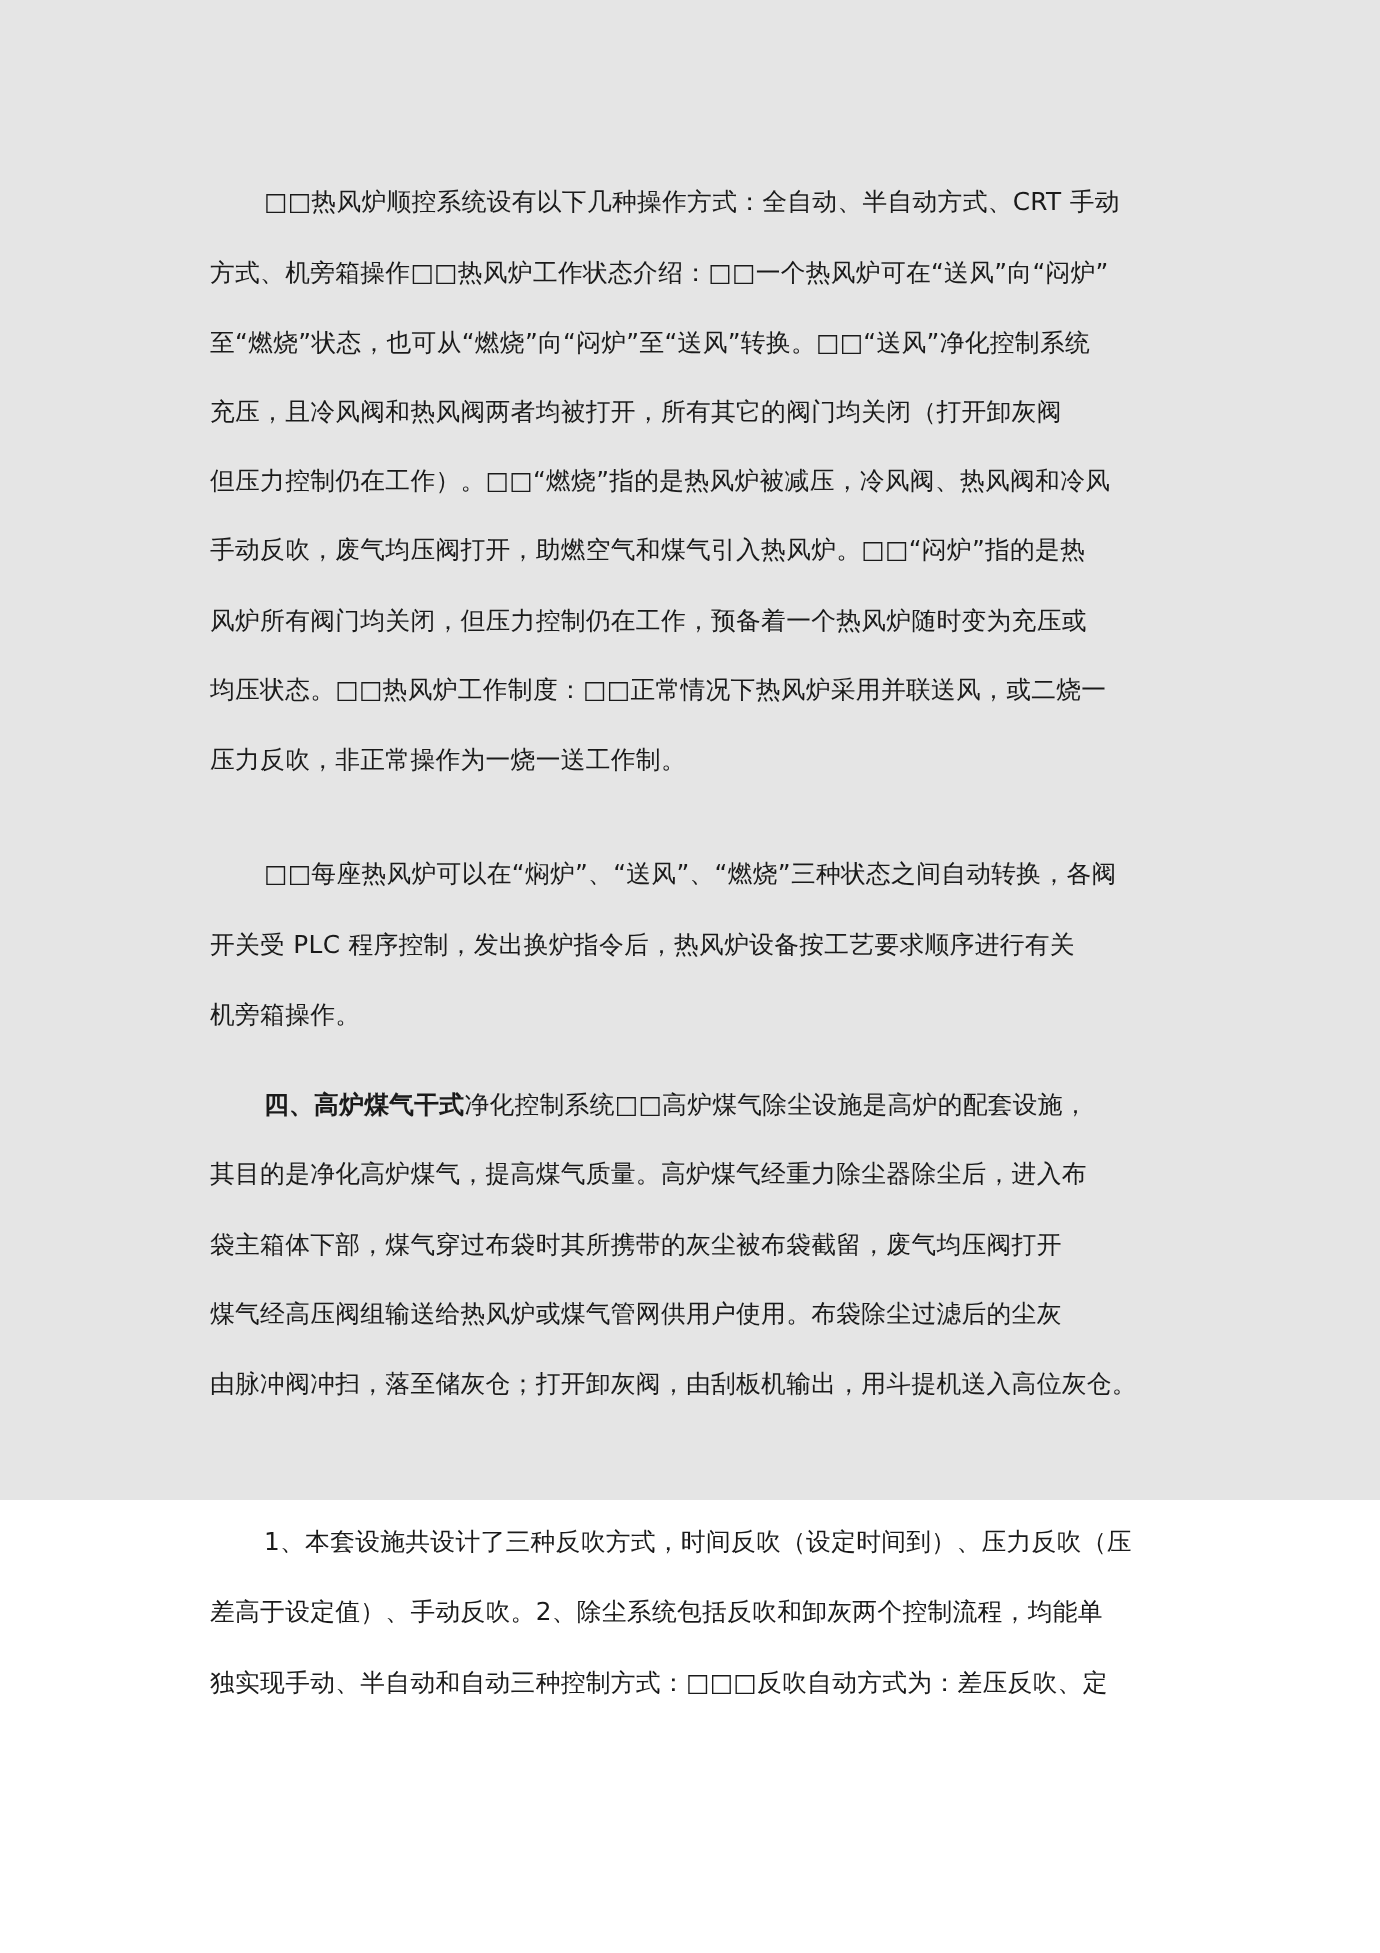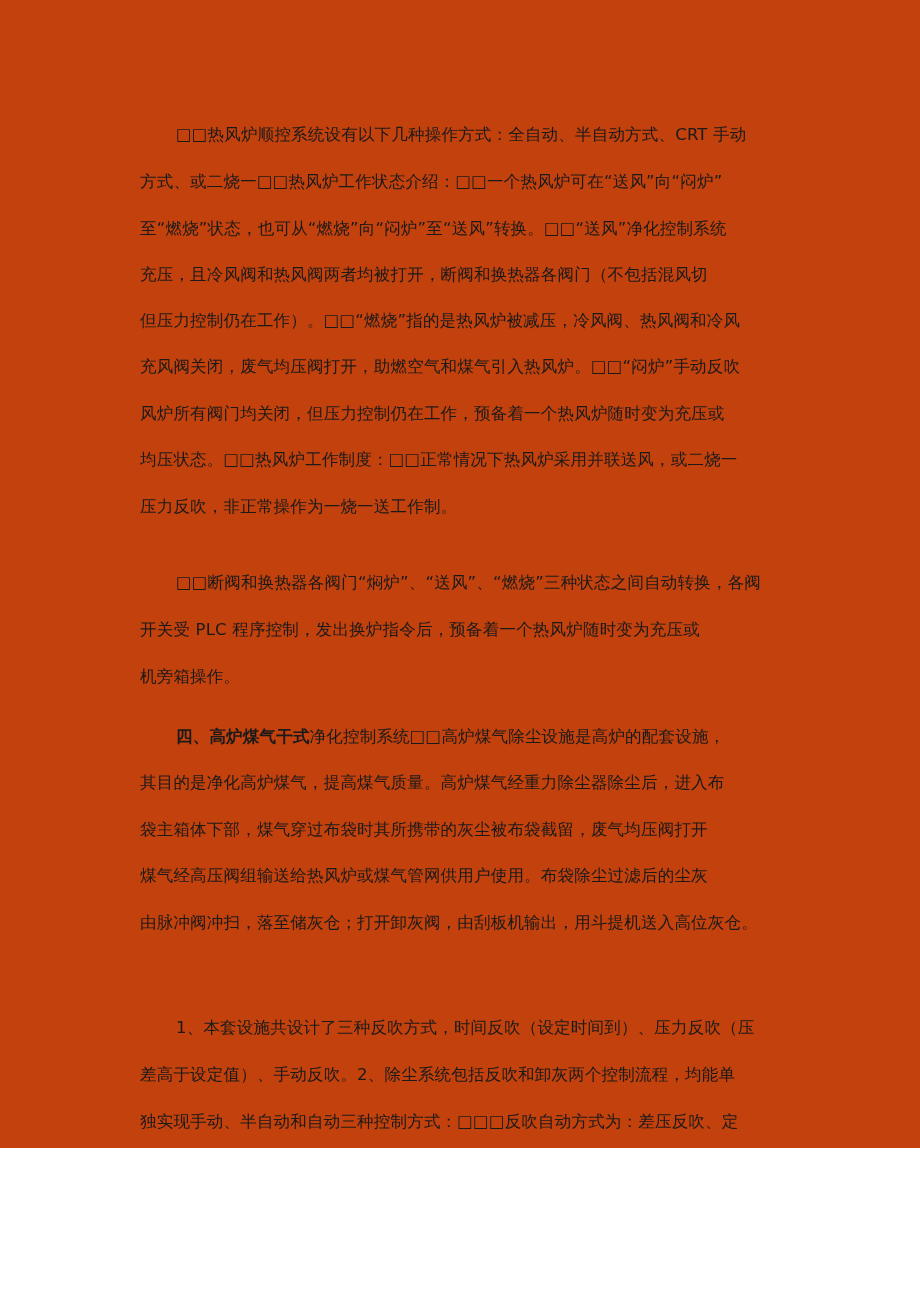--- a/index.html
+++ b/index.html
@@ -11,22 +11,22 @@
       width: 920px;
       height: 1302px;
       position: relative;
       overflow: hidden;
       font-family: "DejaVu Sans", "Liberation Sans", sans-serif;
       color: #111111;
     }
     .page {
       position: absolute;
       left: 0; top: 0;
-      width: 920px; height: 1148px;
-      background: #c2410c;
+      width: 920px; height: 1000px;
+      background: #e5e5e5;
     }
     .line {
       position: absolute;
       left: 140px;
       width: 660px;
       height: 26px;
       line-height: 26px;
       font-size: 16.5px;
       white-space: nowrap;
       letter-spacing: 0.2px;
@@ -35,33 +35,33 @@
     .line.indent { left: 176px; width: 624px; }
     .heading { font-weight: bold; }
   </style>
 </head>
 <body>
 
 <div class="page">
 
   <div>
     <div class="line indent" style="top:122px">□□热风炉顺控系统设有以下几种操作方式：全自动、半自动方式、CRT 手动</div>
-    <div class="line" style="top:169px">方式、或二烧一□□热风炉工作状态介绍：□□一个热风炉可在“送风”向“闷炉”</div>
+    <div class="line" style="top:169px">方式、机旁箱操作□□热风炉工作状态介绍：□□一个热风炉可在“送风”向“闷炉”</div>
     <div class="line" style="top:216px">至“燃烧”状态，也可从“燃烧”向“闷炉”至“送风”转换。□□“送风”净化控制系统</div>
-    <div class="line" style="top:262px">充压，且冷风阀和热风阀两者均被打开，断阀和换热器各阀门（不包括混风切</div>
+    <div class="line" style="top:262px">充压，且冷风阀和热风阀两者均被打开，所有其它的阀门均关闭（打开卸灰阀</div>
     <div class="line" style="top:308px">但压力控制仍在工作）。□□“燃烧”指的是热风炉被减压，冷风阀、热风阀和冷风</div>
-    <div class="line" style="top:354px">充风阀关闭，废气均压阀打开，助燃空气和煤气引入热风炉。□□“闷炉”手动反吹</div>
+    <div class="line" style="top:354px">手动反吹，废气均压阀打开，助燃空气和煤气引入热风炉。□□“闷炉”指的是热</div>
     <div class="line" style="top:401px">风炉所有阀门均关闭，但压力控制仍在工作，预备着一个热风炉随时变为充压或</div>
     <div class="line" style="top:447px">均压状态。□□热风炉工作制度：□□正常情况下热风炉采用并联送风，或二烧一</div>
     <div class="line" style="top:494px">压力反吹，非正常操作为一烧一送工作制。</div>
   </div>
 
   <div>
-    <div class="line indent" style="top:570px">□□断阀和换热器各阀门“焖炉”、“送风”、“燃烧”三种状态之间自动转换，各阀</div>
-    <div class="line" style="top:617px">开关受 PLC 程序控制，发出换炉指令后，预备着一个热风炉随时变为充压或</div>
+    <div class="line indent" style="top:570px">□□每座热风炉可以在“焖炉”、“送风”、“燃烧”三种状态之间自动转换，各阀</div>
+    <div class="line" style="top:617px">开关受 PLC 程序控制，发出换炉指令后，热风炉设备按工艺要求顺序进行有关</div>
     <div class="line" style="top:664px">机旁箱操作。</div>
   </div>
 
   <div>
     <div class="line indent" style="top:724px"><span class="heading">四、高炉煤气干式</span><span>净化控制系统□□高炉煤气除尘设施是高炉的配套设施，</span></div>
     <div class="line" style="top:770px">其目的是净化高炉煤气，提高煤气质量。高炉煤气经重力除尘器除尘后，进入布</div>
     <div class="line" style="top:817px">袋主箱体下部，煤气穿过布袋时其所携带的灰尘被布袋截留，废气均压阀打开</div>
     <div class="line" style="top:863px">煤气经高压阀组输送给热风炉或煤气管网供用户使用。布袋除尘过滤后的尘灰</div>
     <div class="line" style="top:910px">由脉冲阀冲扫，落至储灰仓；打开卸灰阀，由刮板机输出，用斗提机送入高位灰仓。</div>
   </div>

